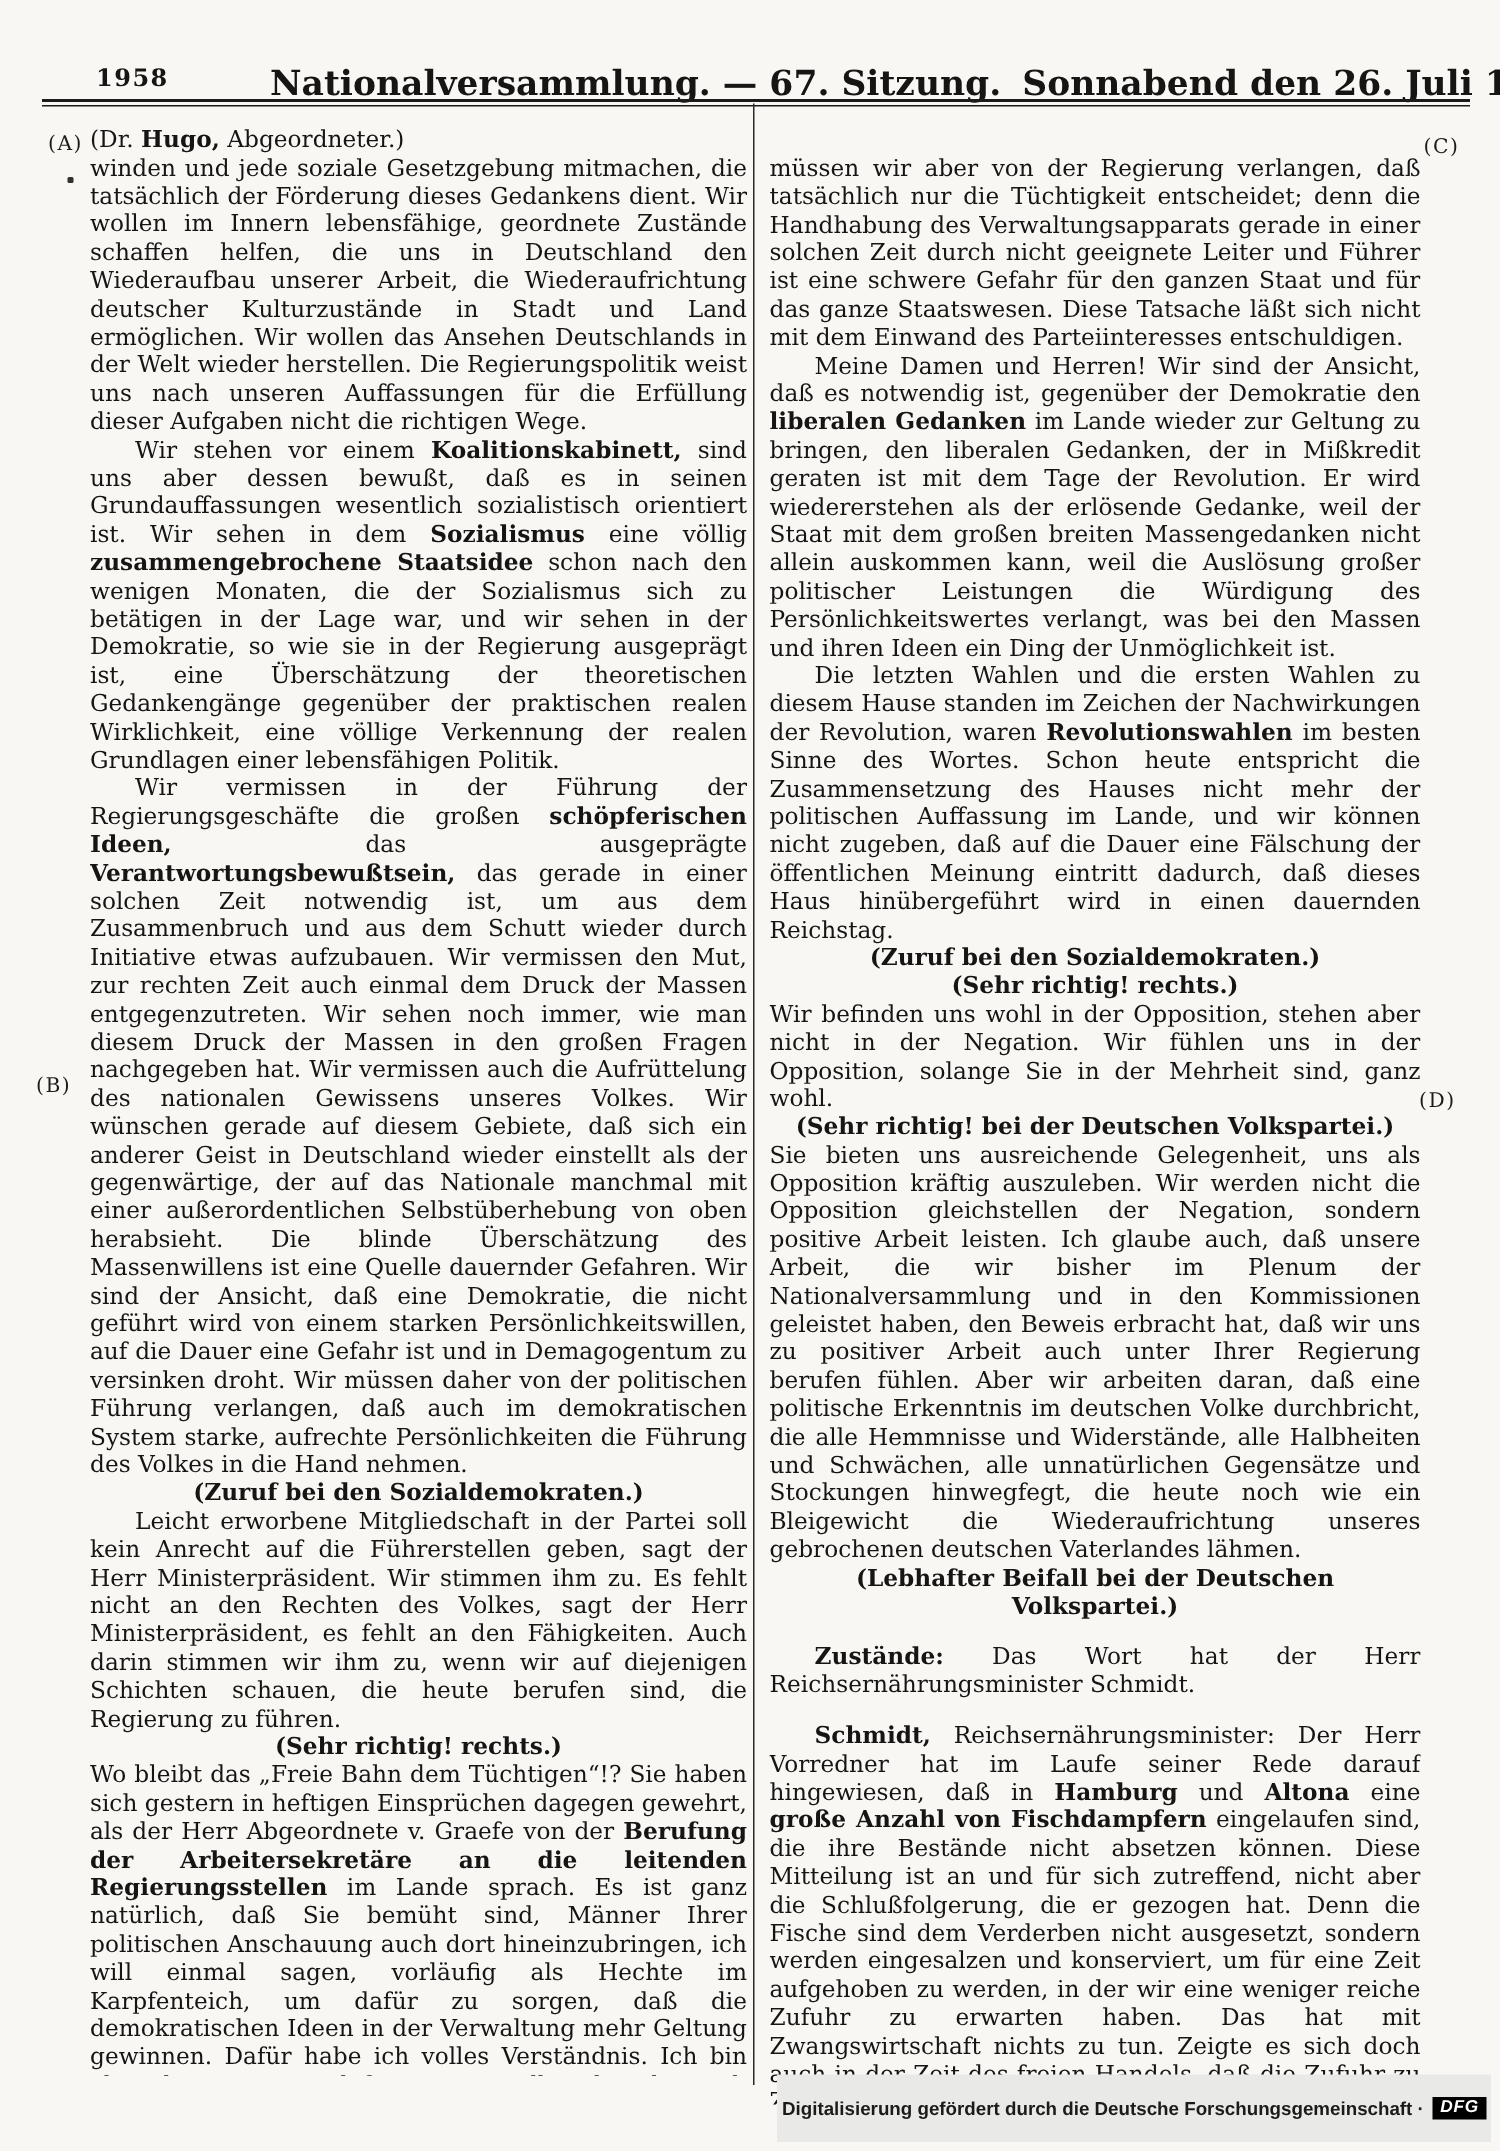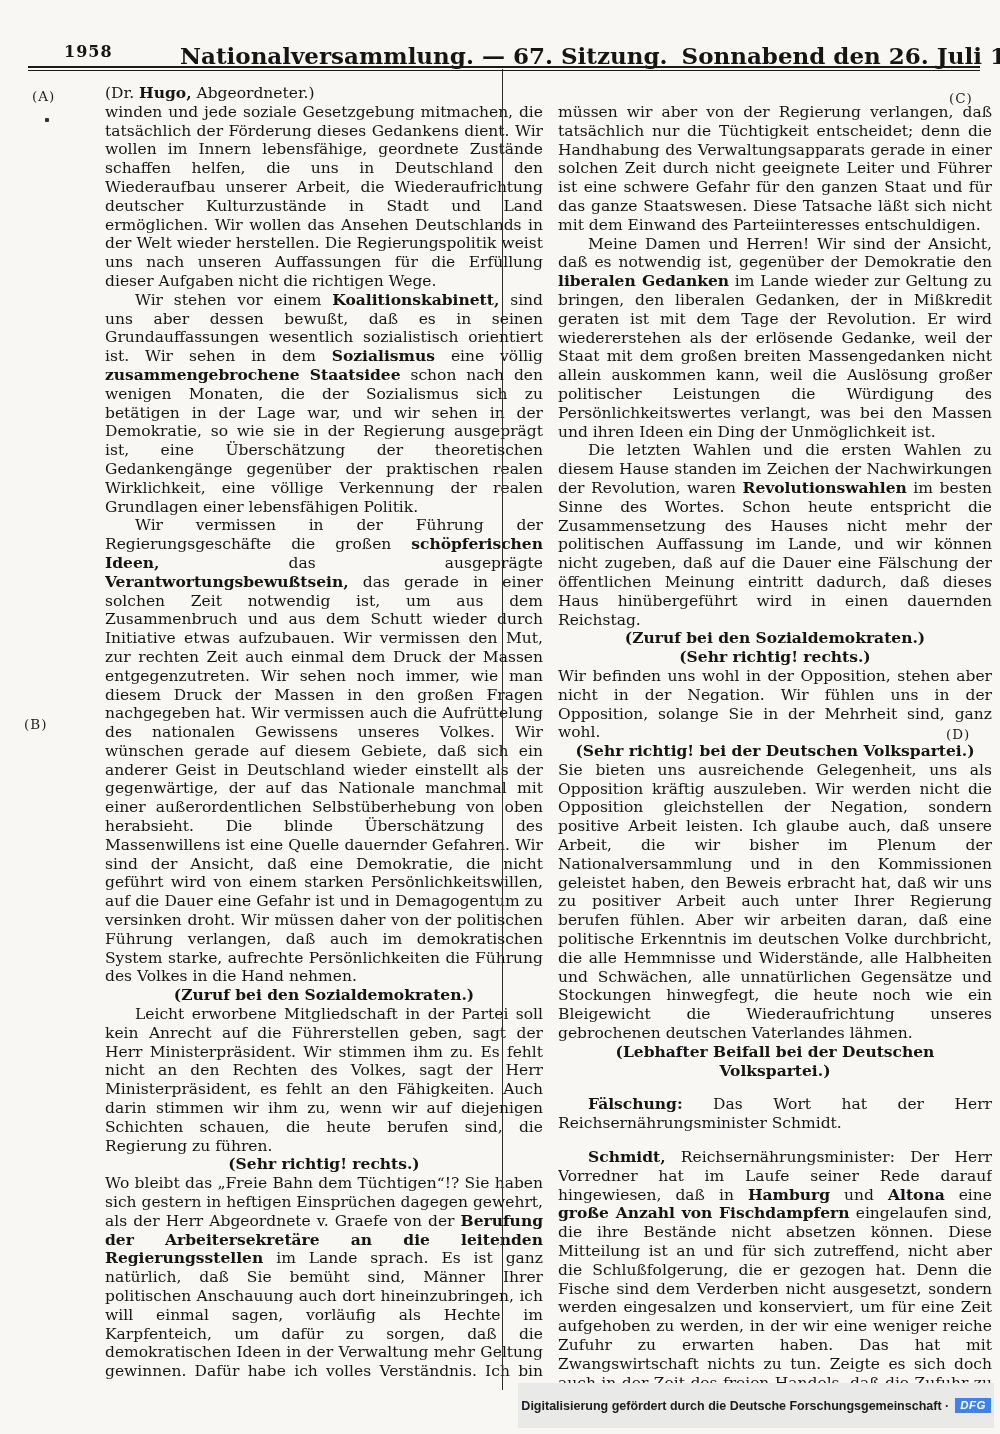--- a/index.html
+++ b/index.html
@@ -32,21 +32,20 @@
     border-top:2px solid #1c1b1a;
     border-bottom:1px solid #1c1b1a;
   }
   
   .col{
     position:absolute;top:84px;
     font-size:15.5px;line-height:18.8px;
     text-align:justify;
     overflow:hidden;
     height:1300px;
-    margin-left:45px;
   }
   .col-left{left:60px;width:438px;}
   .col-right{left:513px;width:434px;padding-top:19px;}
   .col-divider{
     position:absolute;left:502px;top:69px;height:1321px;width:1px;
     background:#2b2a28;
   }
   .para{margin:0;}
   .para.body{text-indent:30px;}
   .para.flush{text-indent:0;}
@@ -115,22 +114,22 @@
   <div class="col col-right">
       <div class="para flush"><span>müssen wir aber von der Regierung verlangen, daß tatsächlich nur die Tüchtigkeit entscheidet; denn die Handhabung des Verwaltungsapparats gerade in einer solchen Zeit durch nicht geeignete Leiter und Führer ist eine schwere Gefahr für den ganzen Staat und für das ganze Staatswesen. Diese Tatsache läßt sich nicht mit dem Einwand des Parteiinteresses entschuldigen.</span></div>
       <div class="para body"><span>Meine Damen und Herren! Wir sind der Ansicht, daß es notwendig ist, gegenüber der Demokratie den </span><span class="b">liberalen Gedanken</span><span> im Lande wieder zur Geltung zu bringen, den liberalen Gedanken, der in Mißkredit geraten ist mit dem Tage der Revolution. Er wird wiedererstehen als der erlösende Gedanke, weil der Staat mit dem großen breiten Massengedanken nicht allein auskommen kann, weil die Auslösung großer politischer Leistungen die Würdigung des Persönlichkeitswertes verlangt, was bei den Massen und ihren Ideen ein Ding der Unmöglichkeit ist.</span></div>
       <div class="para body"><span>Die letzten Wahlen und die ersten Wahlen zu diesem Hause standen im Zeichen der Nachwirkungen der Revolution, waren </span><span class="b">Revolutionswahlen</span><span> im besten Sinne des Wortes. Schon heute entspricht die Zusammensetzung des Hauses nicht mehr der politischen Auffassung im Lande, und wir können nicht zugeben, daß auf die Dauer eine Fälschung der öffentlichen Meinung eintritt dadurch, daß dieses Haus hinübergeführt wird in einen dauernden Reichstag.</span></div>
       <div class="para interjection"><span>(Zuruf bei den Sozialdemokraten.)</span></div>
       <div class="para interjection"><span>(Sehr richtig! rechts.)</span></div>
       <div class="para flush"><span>Wir befinden uns wohl in der Opposition, stehen aber nicht in der Negation. Wir fühlen uns in der Opposition, solange Sie in der Mehrheit sind, ganz wohl.</span></div>
       <div class="para interjection"><span>(Sehr richtig! bei der Deutschen Volkspartei.)</span></div>
       <div class="para flush"><span>Sie bieten uns ausreichende Gelegenheit, uns als Opposition kräftig auszuleben. Wir werden nicht die Opposition gleichstellen der Negation, sondern positive Arbeit leisten. Ich glaube auch, daß unsere Arbeit, die wir bisher im Plenum der Nationalversammlung und in den Kommissionen geleistet haben, den Beweis erbracht hat, daß wir uns zu positiver Arbeit auch unter Ihrer Regierung berufen fühlen. Aber wir arbeiten daran, daß eine politische Erkenntnis im deutschen Volke durchbricht, die alle Hemmnisse und Widerstände, alle Halbheiten und Schwächen, alle unnatürlichen Gegensätze und Stockungen hinwegfegt, die heute noch wie ein Bleigewicht die Wiederaufrichtung unseres gebrochenen deutschen Vaterlandes lähmen.</span></div>
       <div class="para interjection"><span>(Lebhafter Beifall bei der Deutschen Volkspartei.)</span></div>
-      <div class="para speech"><span class="b">Fälschung:</span><span> Das Wort hat der Herr Reichsernährungsminister Schmidt.</span></div>
+      <div class="para speech"><span class="b">Zustände:</span><span> Das Wort hat der Herr Reichsernährungsminister Schmidt.</span></div>
       <div class="para speech"><span class="b">Schmidt,</span><span> Reichsernährungsminister: Der Herr Vorredner hat im Laufe seiner Rede darauf hingewiesen, daß in </span><span class="b">Hamburg</span><span> und </span><span class="b">Altona</span><span> eine </span><span class="b">große Anzahl von Fischdampfern</span><span> eingelaufen sind, die ihre Bestände nicht absetzen können. Diese Mitteilung ist an und für sich zutreffend, nicht aber die Schlußfolgerung, die er gezogen hat. Denn die Fische sind dem Verderben nicht ausgesetzt, sondern werden eingesalzen und konserviert, um für eine Zeit aufgehoben zu werden, in der wir eine weniger reiche Zufuhr zu erwarten haben. Das hat mit Zwangswirtschaft nichts zu tun. Zeigte es sich doch auch in der Zeit des freien Handels, daß die Zufuhr zu Zeiten so stark einsetzte, daß der Markt nicht voll aufnahmefähig war. Die Schwierigkeiten in der Innenversorgung be-</span></div>
     </div>
 
   <div class="footer">
     <span>Digitalisierung gefördert durch die Deutsche Forschungsgemeinschaft ·</span>
-      <span class="dfg-logo" style="background: #3b82f6;">DFG</span>
+      <span class="dfg-logo" style="background: #000000;">DFG</span>
   </div>
 
 </div>
 
 </body></html>

